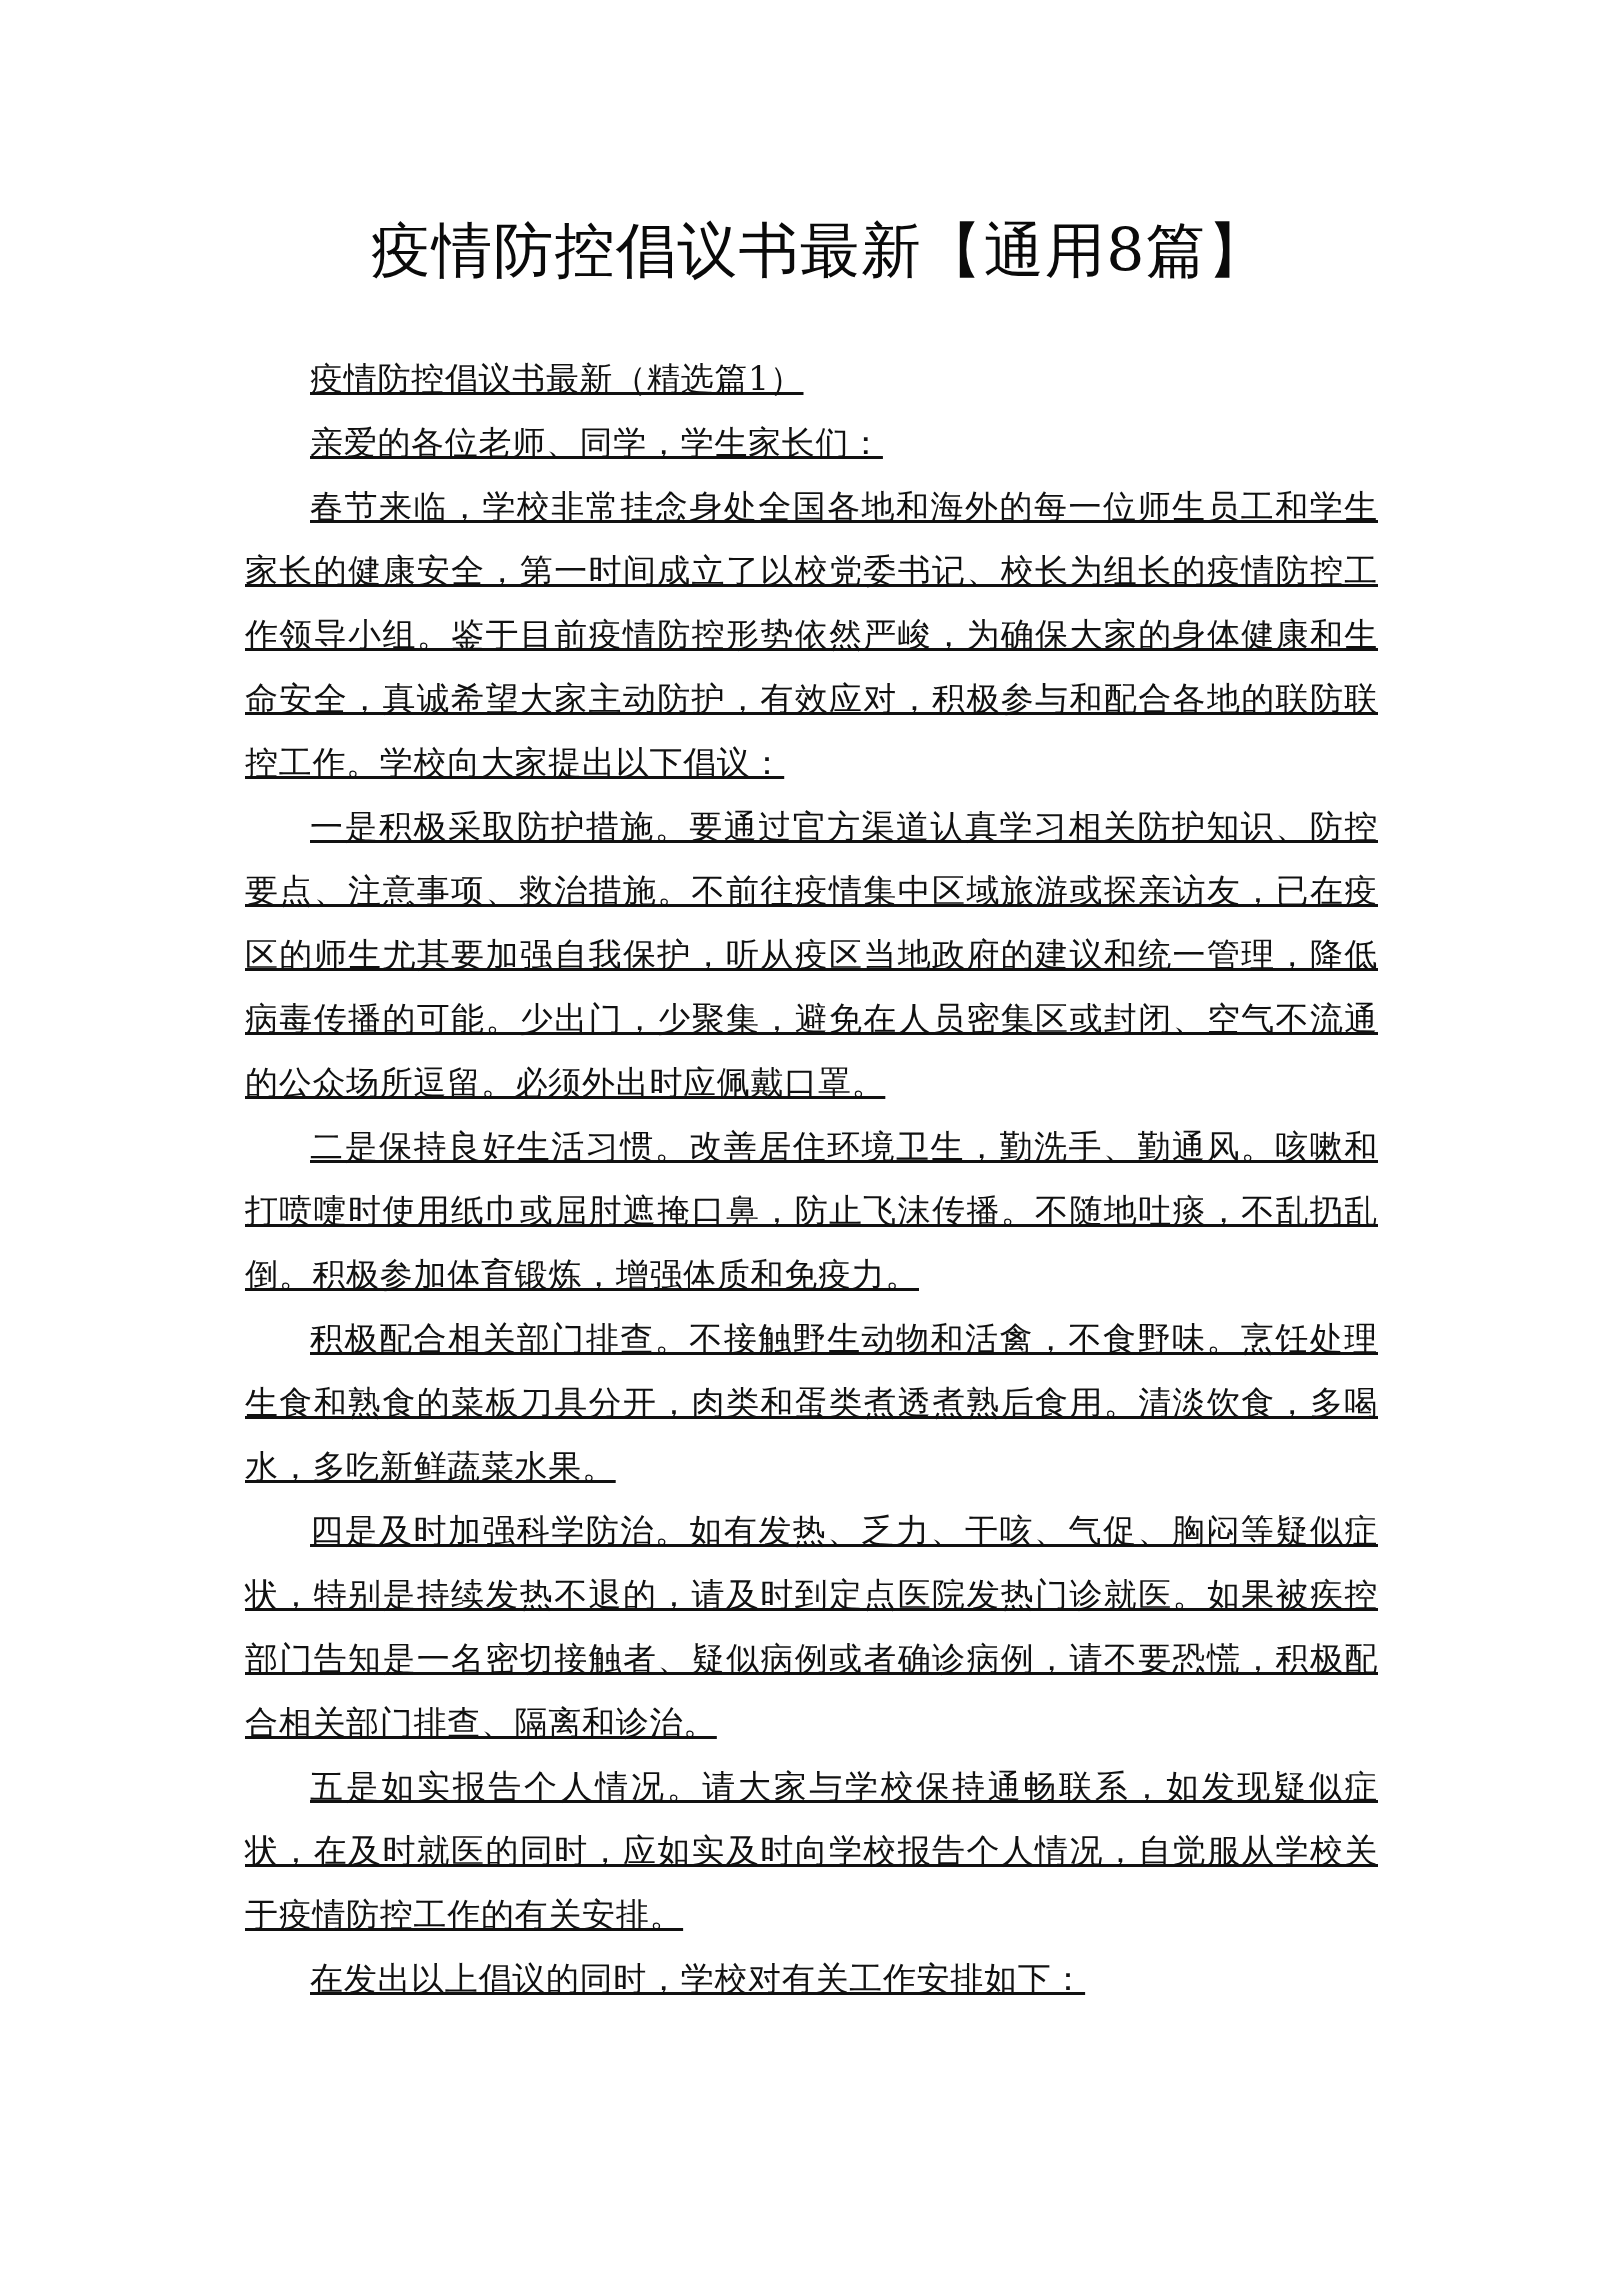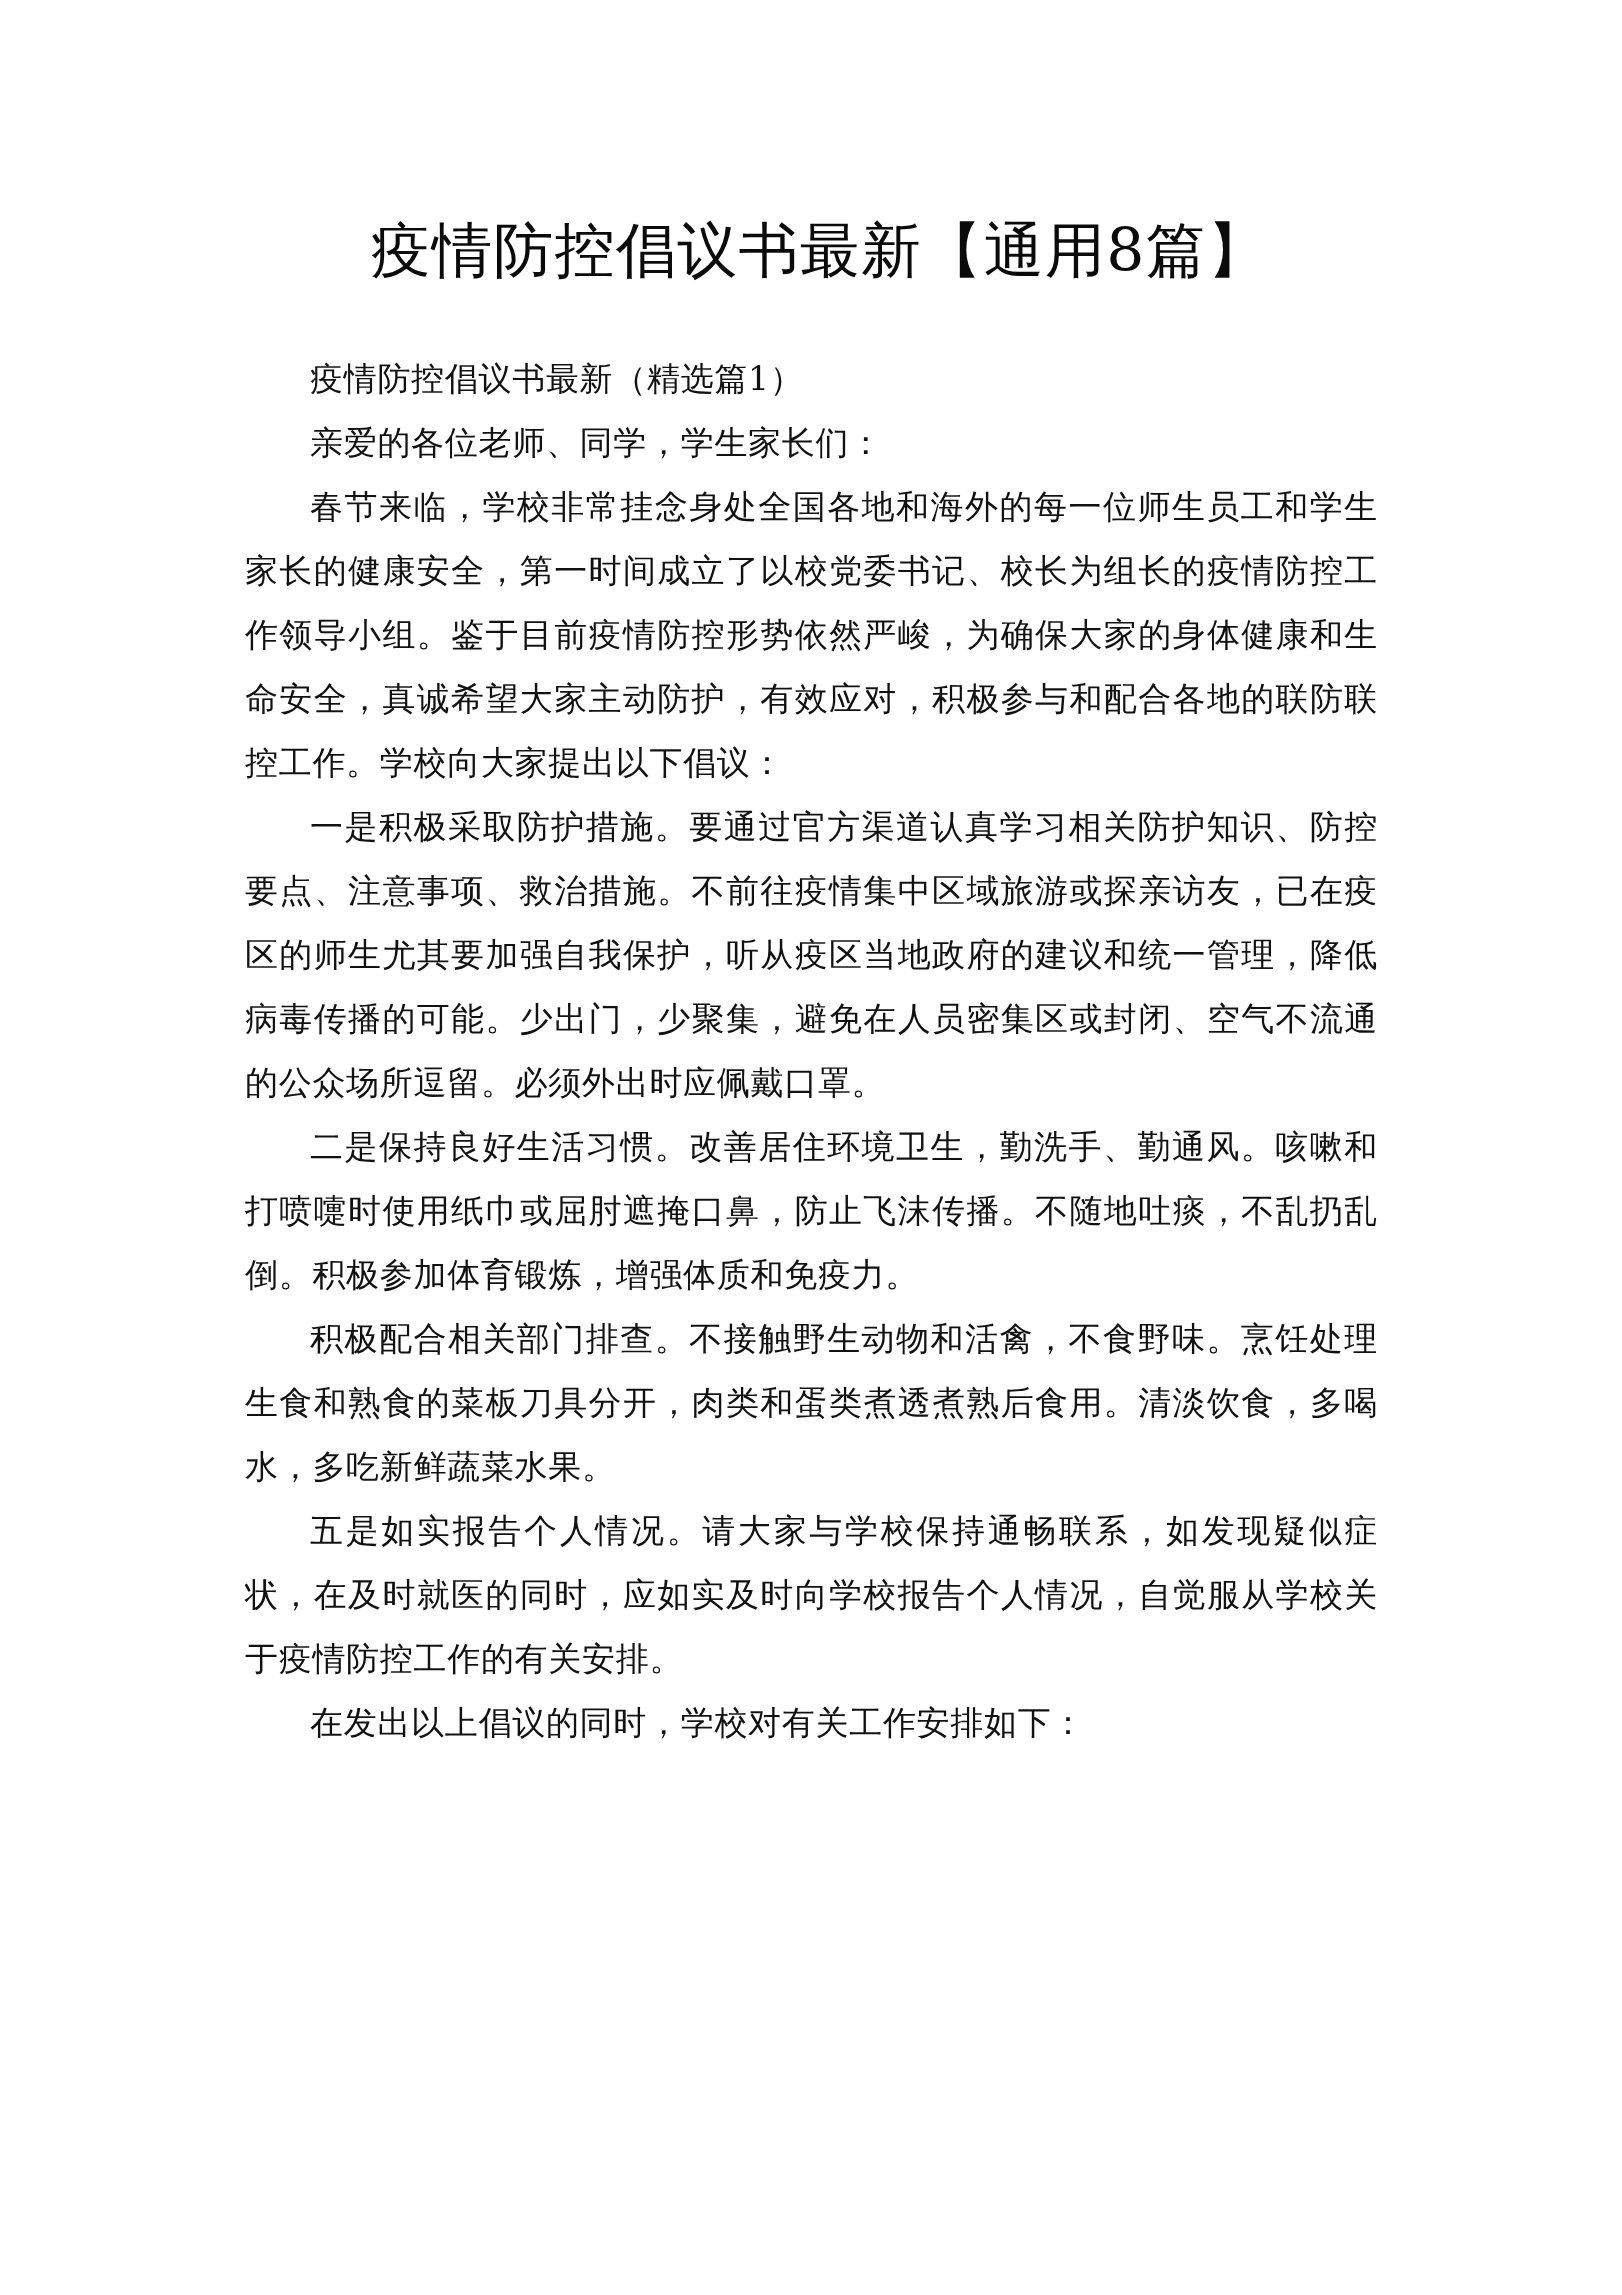--- a/index.html
+++ b/index.html
@@ -44,35 +44,37 @@
     }
     .para {
       margin: 0;
       font-size: 33px;
       line-height: 64px;
       text-indent: 65px;
       text-align: justify;
       text-justify: inter-character;
       letter-spacing: 0.7px;
       word-break: break-all;
+      text-decoration: underline;
     }
     .para.short {
       text-align: left;
     }
   </style>
 </head>
 <body>
 
 <div class="page">
   <h1 class="doc-title">疫情防控倡议书最新【通用8篇】</h1>
 
   <div class="doc-body">
     <p class="para short">疫情防控倡议书最新（精选篇1）</p>
     <p class="para short">亲爱的各位老师、同学，学生家长们：</p>
     <p class="para">春节来临，学校非常挂念身处全国各地和海外的每一位师生员工和学生家长的健康安全，第一时间成立了以校党委书记、校长为组长的疫情防控工作领导小组。鉴于目前疫情防控形势依然严峻，为确保大家的身体健康和生命安全，真诚希望大家主动防护，有效应对，积极参与和配合各地的联防联控工作。学校向大家提出以下倡议：</p>
     <p class="para">一是积极采取防护措施。要通过官方渠道认真学习相关防护知识、防控要点、注意事项、救治措施。不前往疫情集中区域旅游或探亲访友，已在疫区的师生尤其要加强自我保护，听从疫区当地政府的建议和统一管理，降低病毒传播的可能。少出门，少聚集，避免在人员密集区或封闭、空气不流通的公众场所逗留。必须外出时应佩戴口罩。</p>
     <p class="para">二是保持良好生活习惯。改善居住环境卫生，勤洗手、勤通风。咳嗽和打喷嚏时使用纸巾或屈肘遮掩口鼻，防止飞沫传播。不随地吐痰，不乱扔乱倒。积极参加体育锻炼，增强体质和免疫力。</p>
     <p class="para">积极配合相关部门排查。不接触野生动物和活禽，不食野味。烹饪处理生食和熟食的菜板刀具分开，肉类和蛋类煮透煮熟后食用。清淡饮食，多喝水，多吃新鲜蔬菜水果。</p>
+    <p class="para">四是及时加强科学防治。如有发热、乏力、干咳、气促、胸闷等疑似症状，特别是持续发热不退的，请及时到定点医院发热门诊就医。如果被疾控部门告知是一名密切接触者、疑似病例或者确诊病例，请不要恐慌，积极配合相关部门排查、隔离和诊治。</p>
     <p class="para">五是如实报告个人情况。请大家与学校保持通畅联系，如发现疑似症状，在及时就医的同时，应如实及时向学校报告个人情况，自觉服从学校关于疫情防控工作的有关安排。</p>
     <p class="para short">在发出以上倡议的同时，学校对有关工作安排如下：</p>
   </div>
 </div>
 
 
 </body></html>

